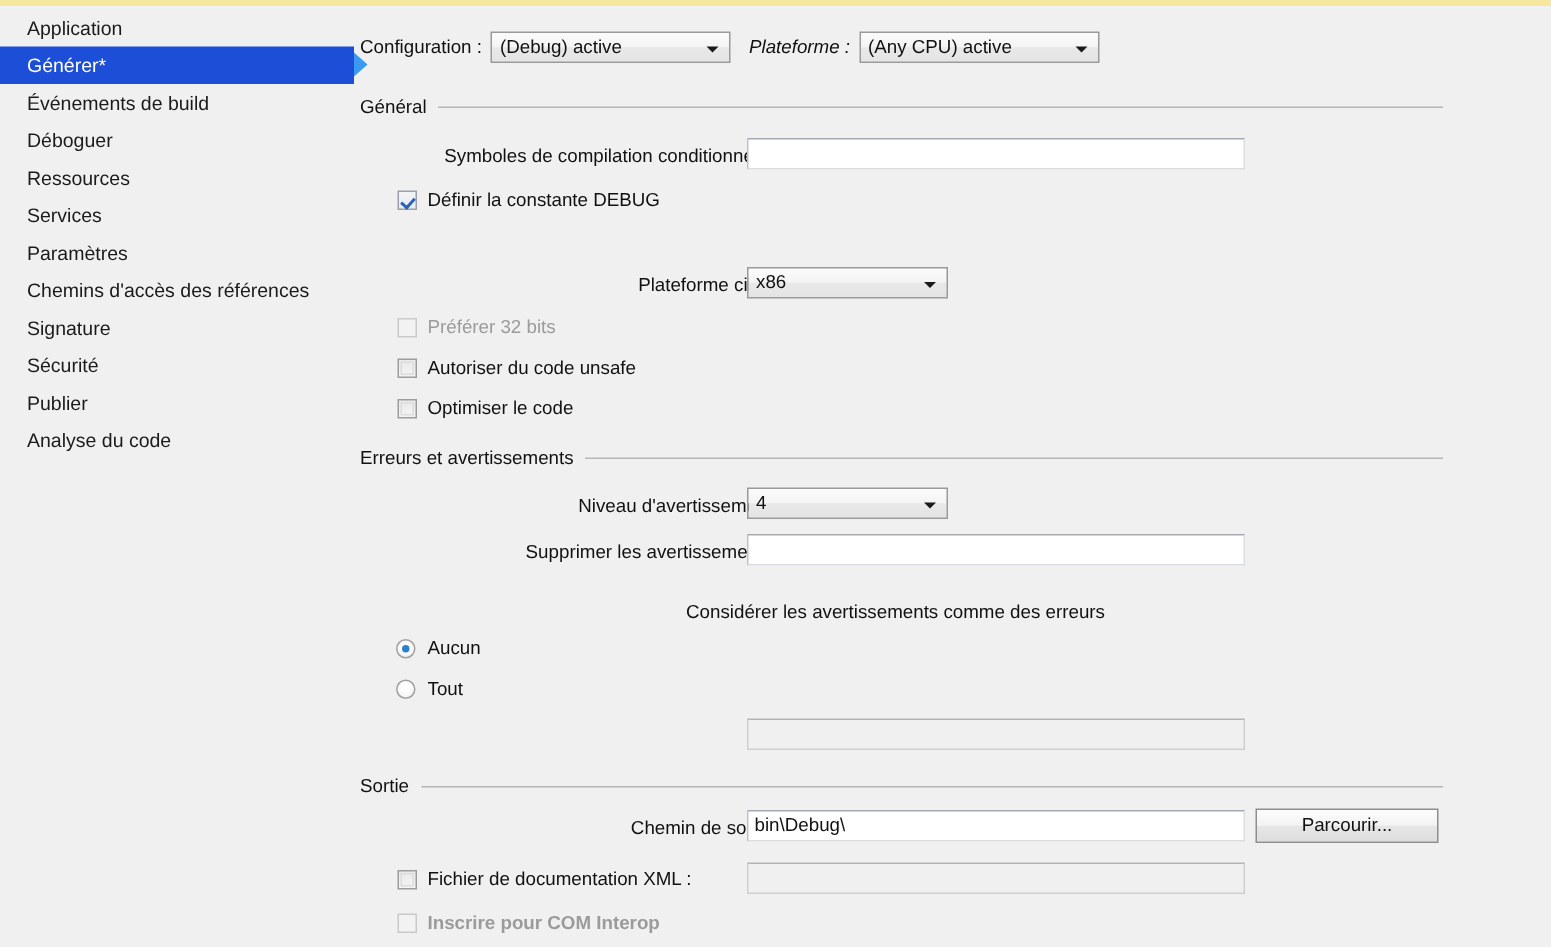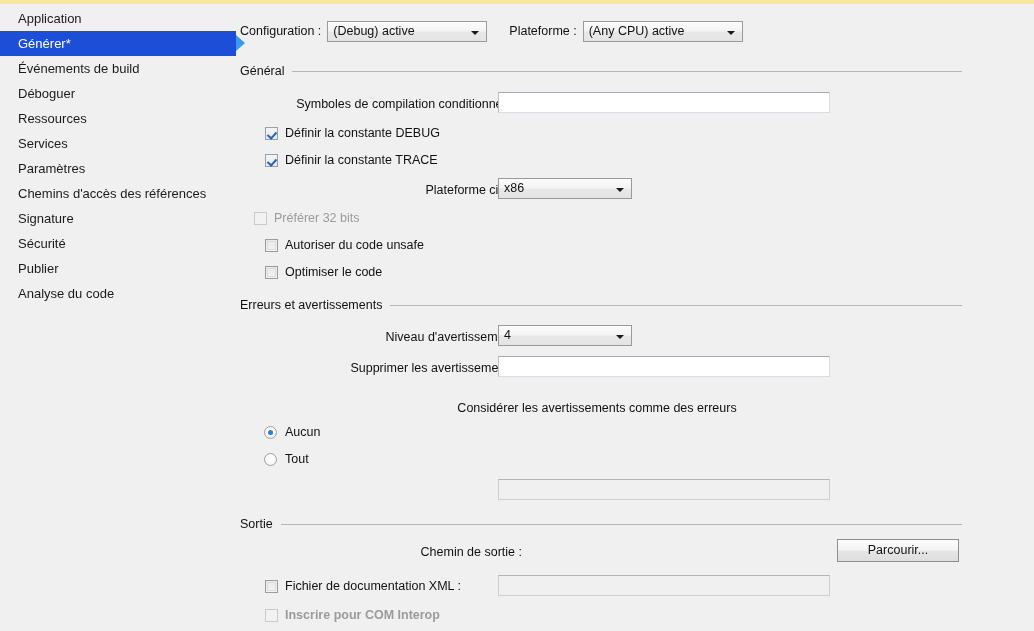--- a/index.html
+++ b/index.html
@@ -301,52 +301,48 @@
   </div>
 
   <div class="main">
 
     <div class="cfg-row">
       <span class="cfg-label">Configuration :</span>
       <div class="combo" style="width:160px;">
         <span>(Debug) active</span>
         <span class="caret"></span>
       </div>
-      <span class="cfg-label" style="margin-left:22px;">Plateforme :</span>
+      <span class="cfg-label" style="margin-left:12px;font-style:italic;">Plateforme :</span>
       <div class="combo" style="width:160px;">
         <span>(Any CPU) active</span>
         <span class="caret"></span>
       </div>
     </div>
 
     <div class="group" style="top:64px;">
       <span class="group-title">Général</span>
       <span class="group-rule"></span>
     </div>
 
     <div class="flabel" style="left:34px; top:97px; width:256px;">Symboles de compilation conditionnelle :</div>
     <div class="tinput" style="left:266px; top:92px; width:332px;"></div>
 
     <div class="chk-row" style="left:33px; top:125px;">
       <span class="chkbox checked"></span>
       <span class="chk-label">Définir la constante DEBUG</span>
     </div>
 
-    <div class="chk-row" style="left:33px; top:152px;">
-      <span class="chkbox checked"></span>
-      <span class="chk-label">Définir la constante TRACE</span>
-    </div>
 
     <div class="flabel" style="left:34px; top:183px; width:256px;">Plateforme cible :</div>
     <div class="combo" style="position:absolute; left:266px; top:178px; width:134px;">
       <span>x86</span>
       <span class="caret"></span>
     </div>
 
-    <div class="chk-row" style="left:22px; top:210px;text-align:center;">
+    <div class="chk-row" style="left:33px; top:210px;text-align:center;">
       <span class="chkbox disabled"></span>
       <span class="chk-label dim">Préférer 32 bits</span>
     </div>
 
     <div class="chk-row" style="left:33px; top:237px;">
       <span class="chkbox inner"></span>
       <span class="chk-label">Autoriser du code unsafe</span>
     </div>
 
     <div class="chk-row" style="left:33px; top:264px;">
@@ -382,20 +378,21 @@
       <span class="rad-label">Tout</span>
     </div>
     <div class="tinput disabled" style="left:266px; top:479px; width:332px;"></div>
 
     <div class="group" style="top:517px;">
       <span class="group-title">Sortie</span>
       <span class="group-rule"></span>
     </div>
 
     <div class="flabel" style="left:34px; top:545px; width:256px;">Chemin de sortie :</div>
+    <div class="tinput" style="left:266px; top:540px; width:332px;">bin\Debug\</div>
     <div class="btn" style="left:605px; top:539px; width:122px;">Parcourir...</div>
 
     <div class="chk-row" style="left:33px; top:578px;">
       <span class="chkbox inner"></span>
       <span class="chk-label">Fichier de documentation XML :</span>
     </div>
     <div class="tinput disabled" style="left:266px; top:575px; width:332px;"></div>
 
     <div class="chk-row" style="left:33px; top:607px;font-weight:bold;">
       <span class="chkbox disabled"></span>

